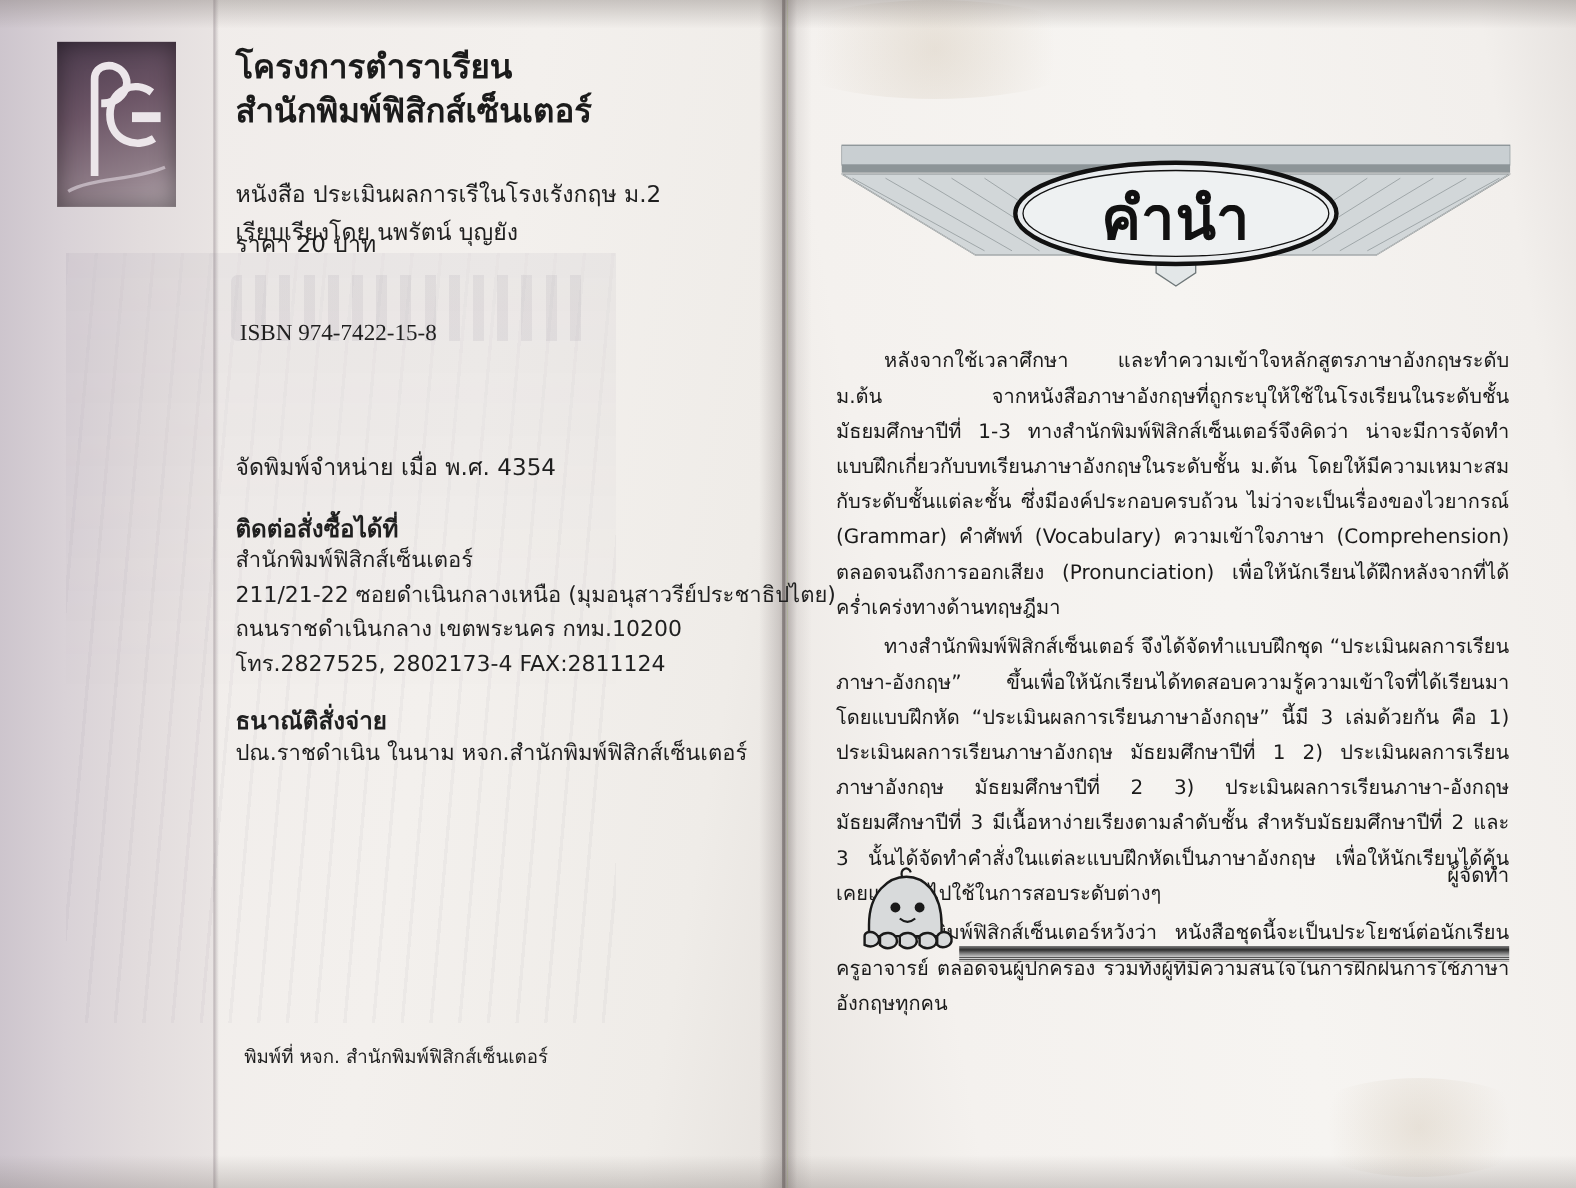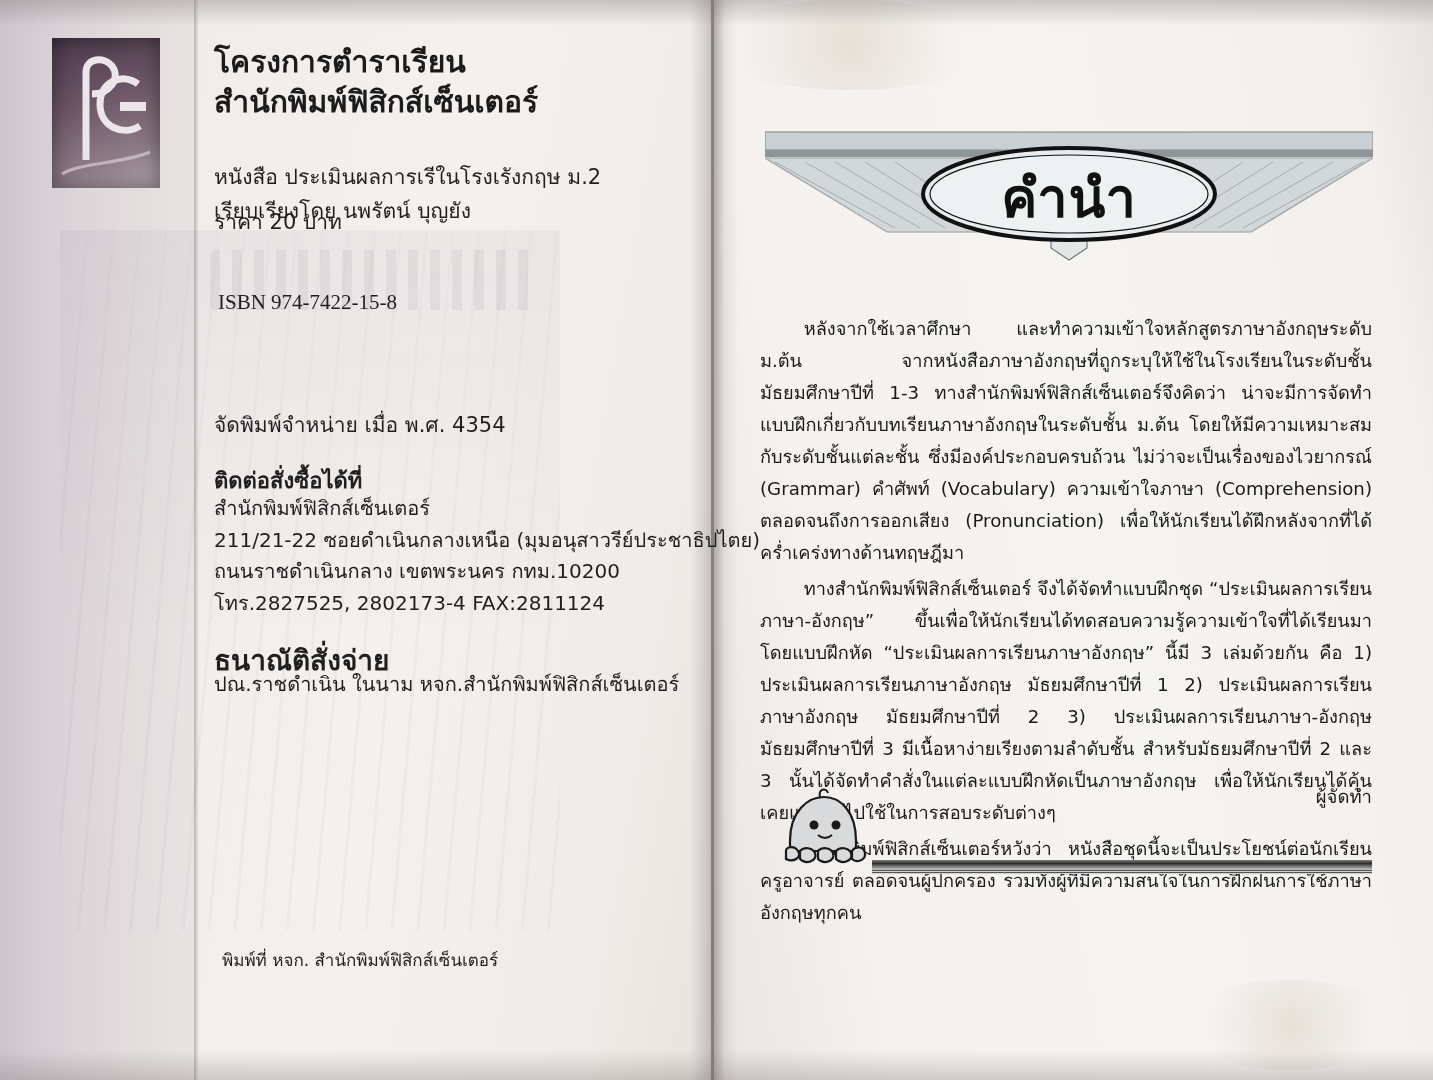--- a/index.html
+++ b/index.html
@@ -116,21 +116,21 @@
   }
   .l-line { white-space: nowrap; }
 
   #book-line   { left: 214px; top: 160px; font-size: 21px; line-height: 1.62; }
   #price-line  { left: 214px; top: 205px; font-size: 21px; }
   #isbn-line   { left: 218px; top: 246px; font-size: 21px; font-family: "Liberation Serif", serif; margin-top: 44px; }
   #copyright   { left: 214px; top: 285px; font-size: 23px; font-weight: bold; }
   #published   { left: 214px; top: 408px; font-size: 21px; }
   #contact-hd  { left: 214px; top: 463px; font-size: 22px; font-weight: bold; }
   #contact-bd  { left: 214px; top: 493px; font-size: 20px; line-height: 1.58; }
-  #bank-hd     { left: 214px; top: 638px; font-size: 28px; font-weight: bold; }
+  #bank-hd     { left: 214px; top: 638px; font-size: 22px; font-weight: bold; }
   #bank-bd     { left: 214px; top: 668px; font-size: 20px; }
 
   #printer-hd  { left: 222px; top: 946px; font-size: 17px; font-weight: normal; }
   #printer-bd  { left: 222px; top: 968px; font-size: 11px; line-height: 1.65; color: #272727; }
 
   
   .banner {
     position: absolute;
     left: 765px; top: 128px;
     width: 608px; height: 140px;

